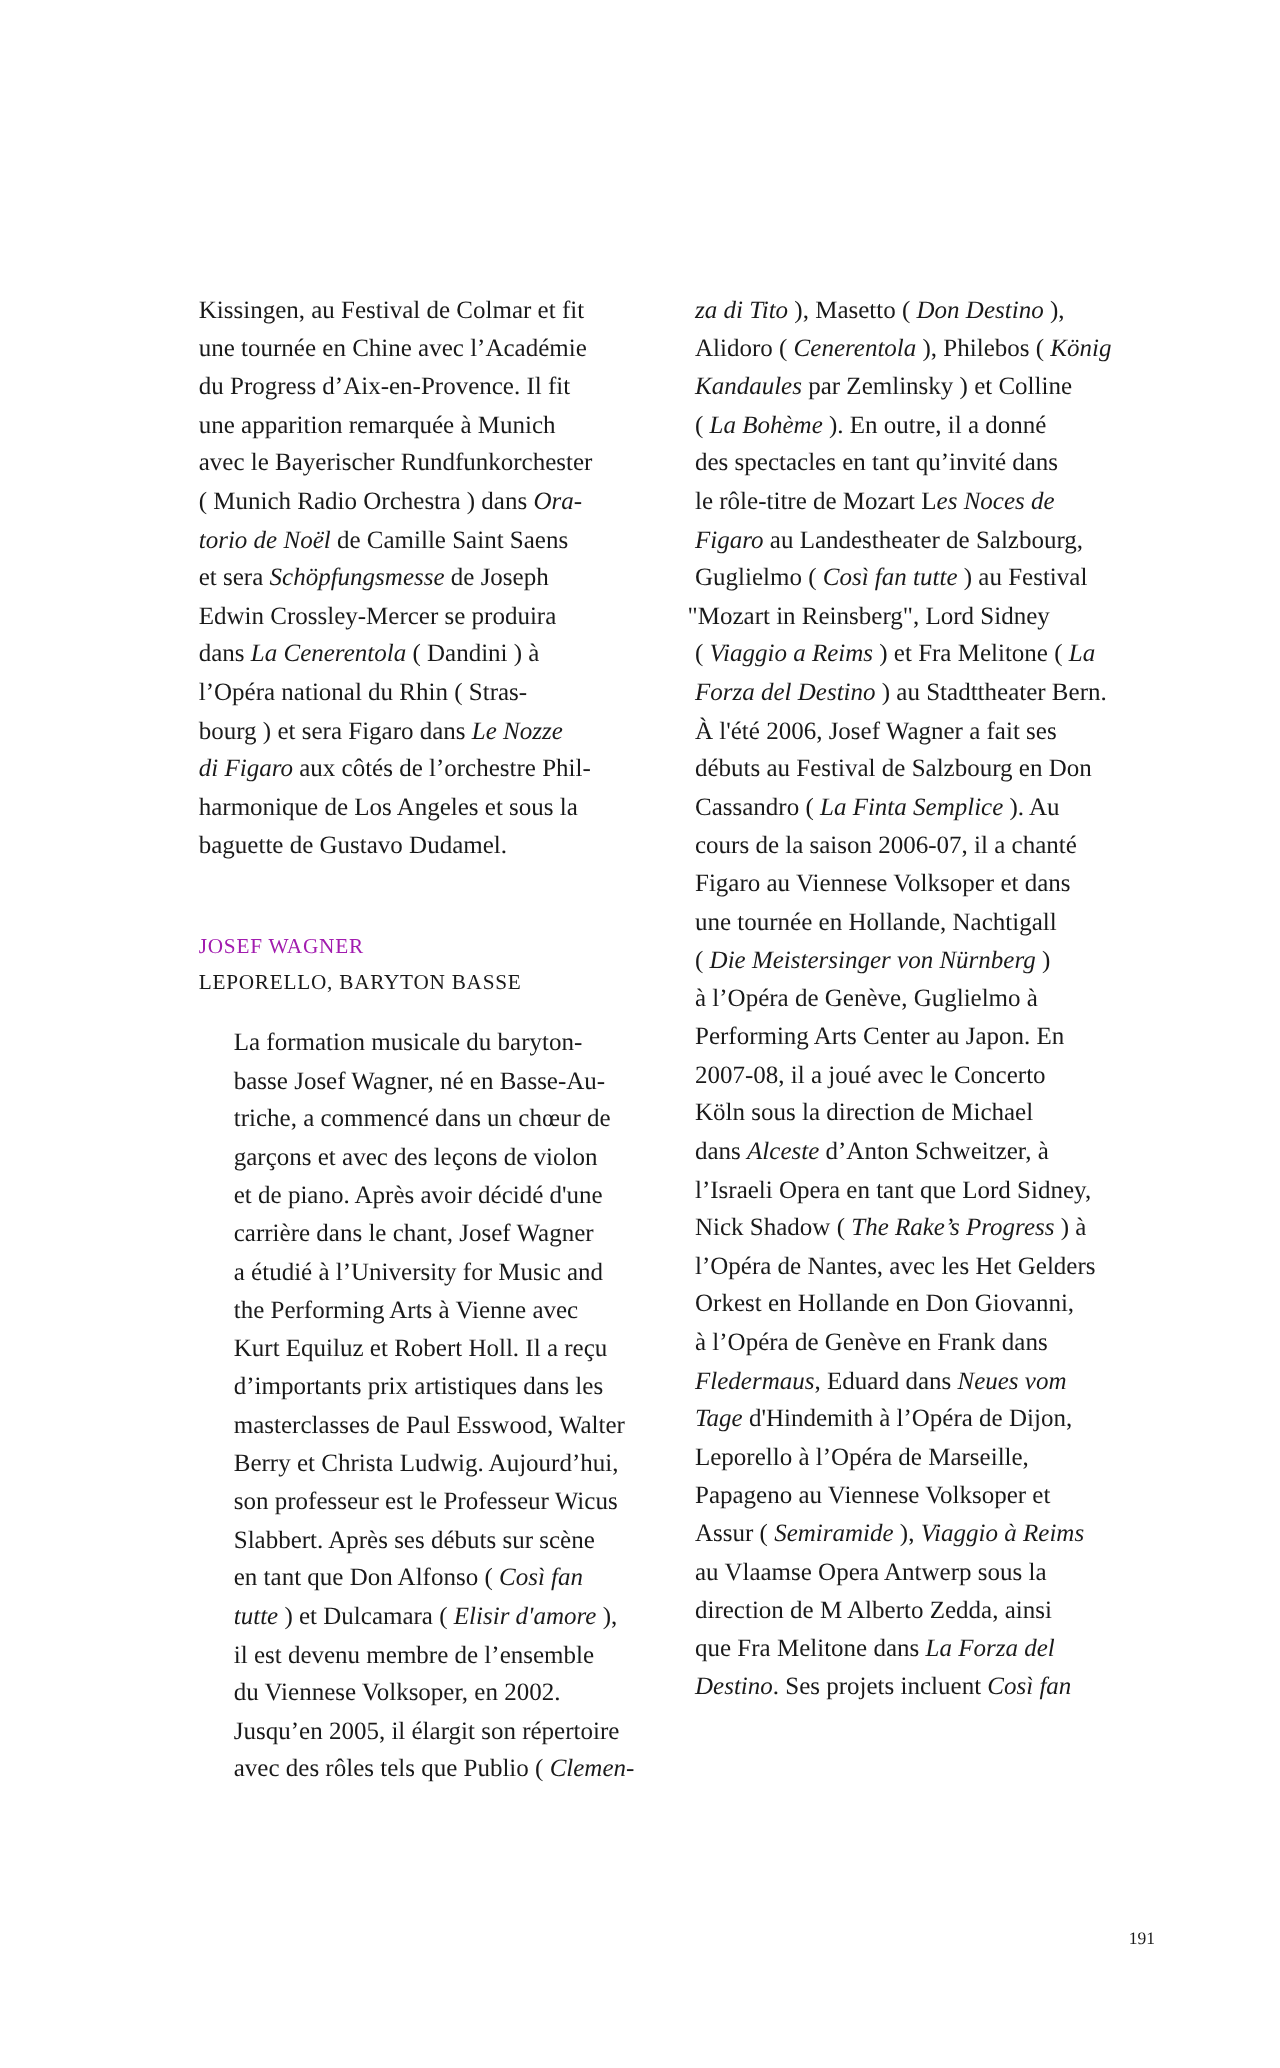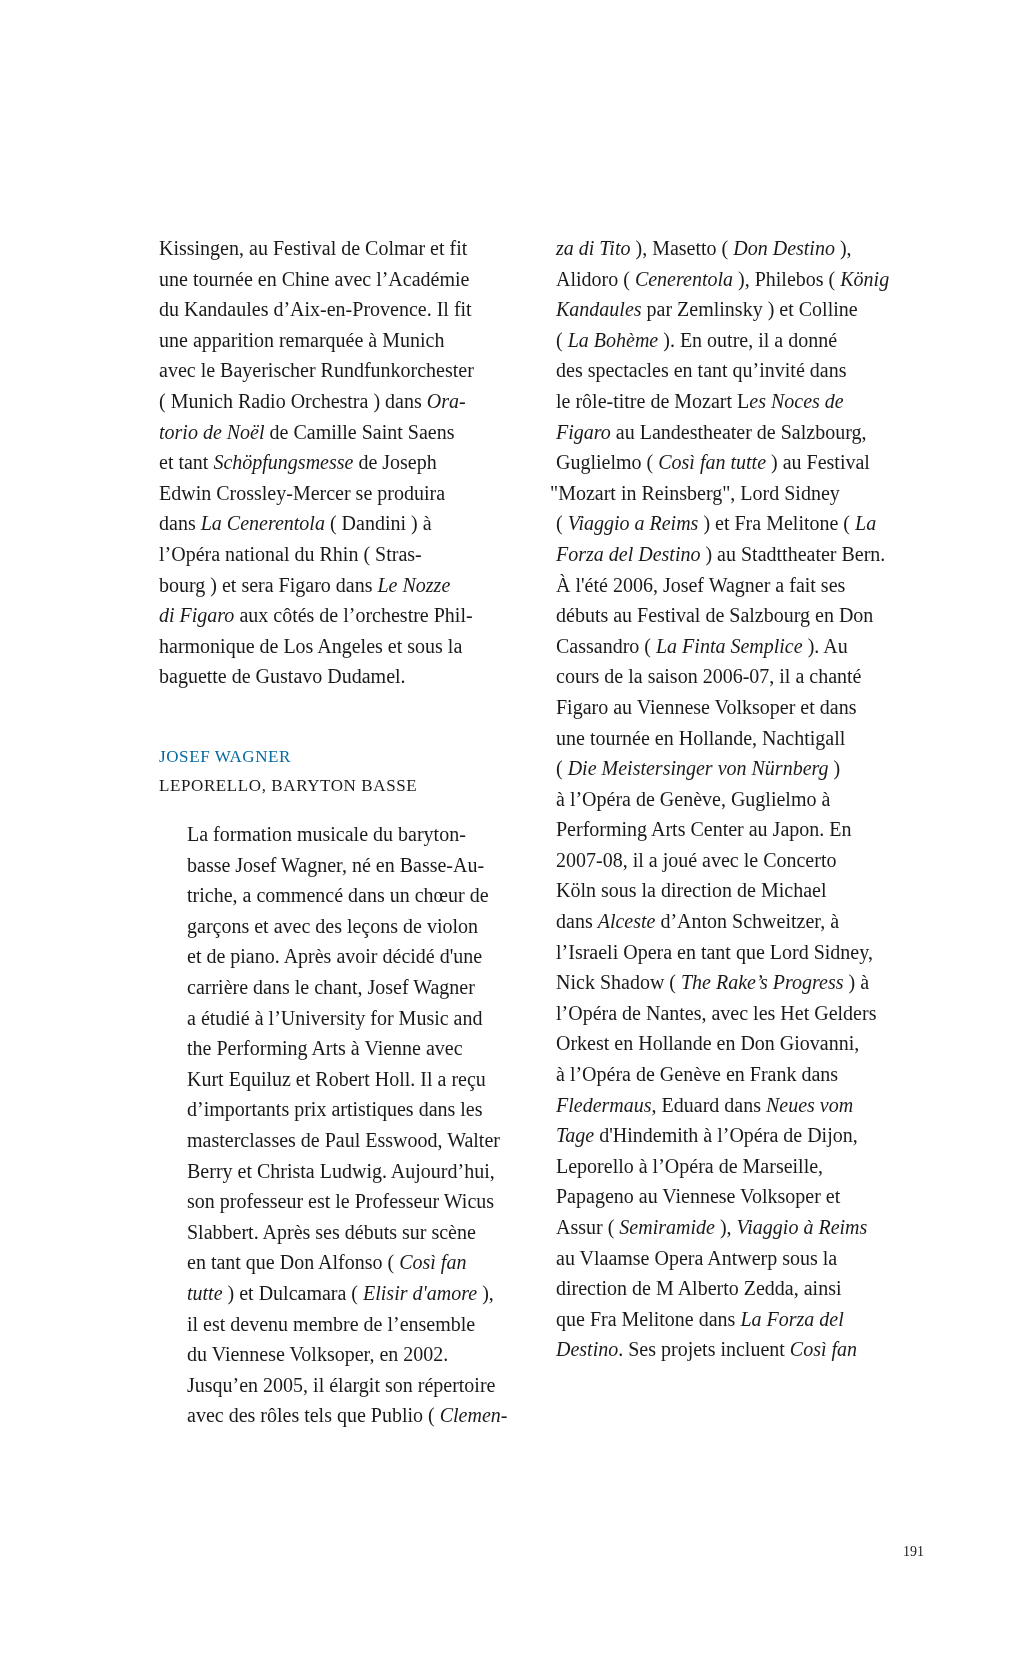--- a/index.html
+++ b/index.html
@@ -6,39 +6,39 @@
   body { width: 1024px; height: 1654px; position: relative; overflow: hidden; }
   .page { position: absolute; left: 0; top: 0; width: 1024px; height: 1267px; background: #ffffff; }
   .col { position: absolute; font-family: "Liberation Serif", "DejaVu Serif", serif; color: #1a1a1a; font-size: 20px; }
   .col-left { left: 159px; top: 233px; width: 380px; }
   .col-right { left: 556px; top: 233px; width: 390px; }
   .line { height: 30.6px; line-height: 30.6px; white-space: nowrap; }
   .line.indent-neg { margin-left: -6px; }
   i { font-style: italic; }
   .para2 { position: absolute; left: 0; top: 586px; margin-left: 28px; }
   .hdr { position: absolute; left: 0; white-space: nowrap; font-family: "Liberation Serif", "DejaVu Serif", serif; font-size: 17px; letter-spacing: 0.6px; line-height: 29px; }
-  .hdr-name { top: 509px; color: #0369a1; }
+  .hdr-name { top: 509px; color: #a21caf; }
   .hdr-role { top: 538px; color: #1a1a1a; }
   .pagenum { position: absolute; left: 903px; top: 1542px; font-family: "Liberation Serif", "DejaVu Serif", serif; font-size: 14px; color: #1a1a1a; line-height: 20px; }
 </style>
 </head>
 <body>
 
 <div class="page">
 
   <div class="col col-left">
     <div class="para1">
         <div class="line"><span>Kissingen, au Festival de Colmar et fit</span></div>
         <div class="line"><span>une tournée en Chine avec l’Académie</span></div>
-        <div class="line"><span>du Kandaules d’Aix-en-Provence. Il fit</span></div>
+        <div class="line"><span>du Progress d’Aix-en-Provence. Il fit</span></div>
         <div class="line"><span>une apparition remarquée à Munich</span></div>
         <div class="line"><span>avec le Bayerischer Rundfunkorchester</span></div>
         <div class="line"><span>( Munich Radio Orchestra ) dans </span><i>Ora-</i></div>
         <div class="line"><i>torio de Noël</i><span> de Camille Saint Saens</span></div>
-        <div class="line"><span>et tant </span><i>Schöpfungsmesse</i><span> de Joseph</span></div>
+        <div class="line"><span>et sera </span><i>Schöpfungsmesse</i><span> de Joseph</span></div>
         <div class="line"><span>Edwin Crossley-Mercer se produira</span></div>
         <div class="line"><span>dans </span><i>La Cenerentola</i><span> ( Dandini ) à</span></div>
         <div class="line"><span>l’Opéra national du Rhin ( Stras-</span></div>
         <div class="line"><span>bourg ) et sera Figaro dans </span><i>Le Nozze</i></div>
         <div class="line"><i>di Figaro</i><span> aux côtés de l’orchestre Phil-</span></div>
         <div class="line"><span>harmonique de Los Angeles et sous la</span></div>
         <div class="line"><span>baguette de Gustavo Dudamel.</span></div>
       </div>
 
     <div class="hdr hdr-name">JOSEF WAGNER</div>

